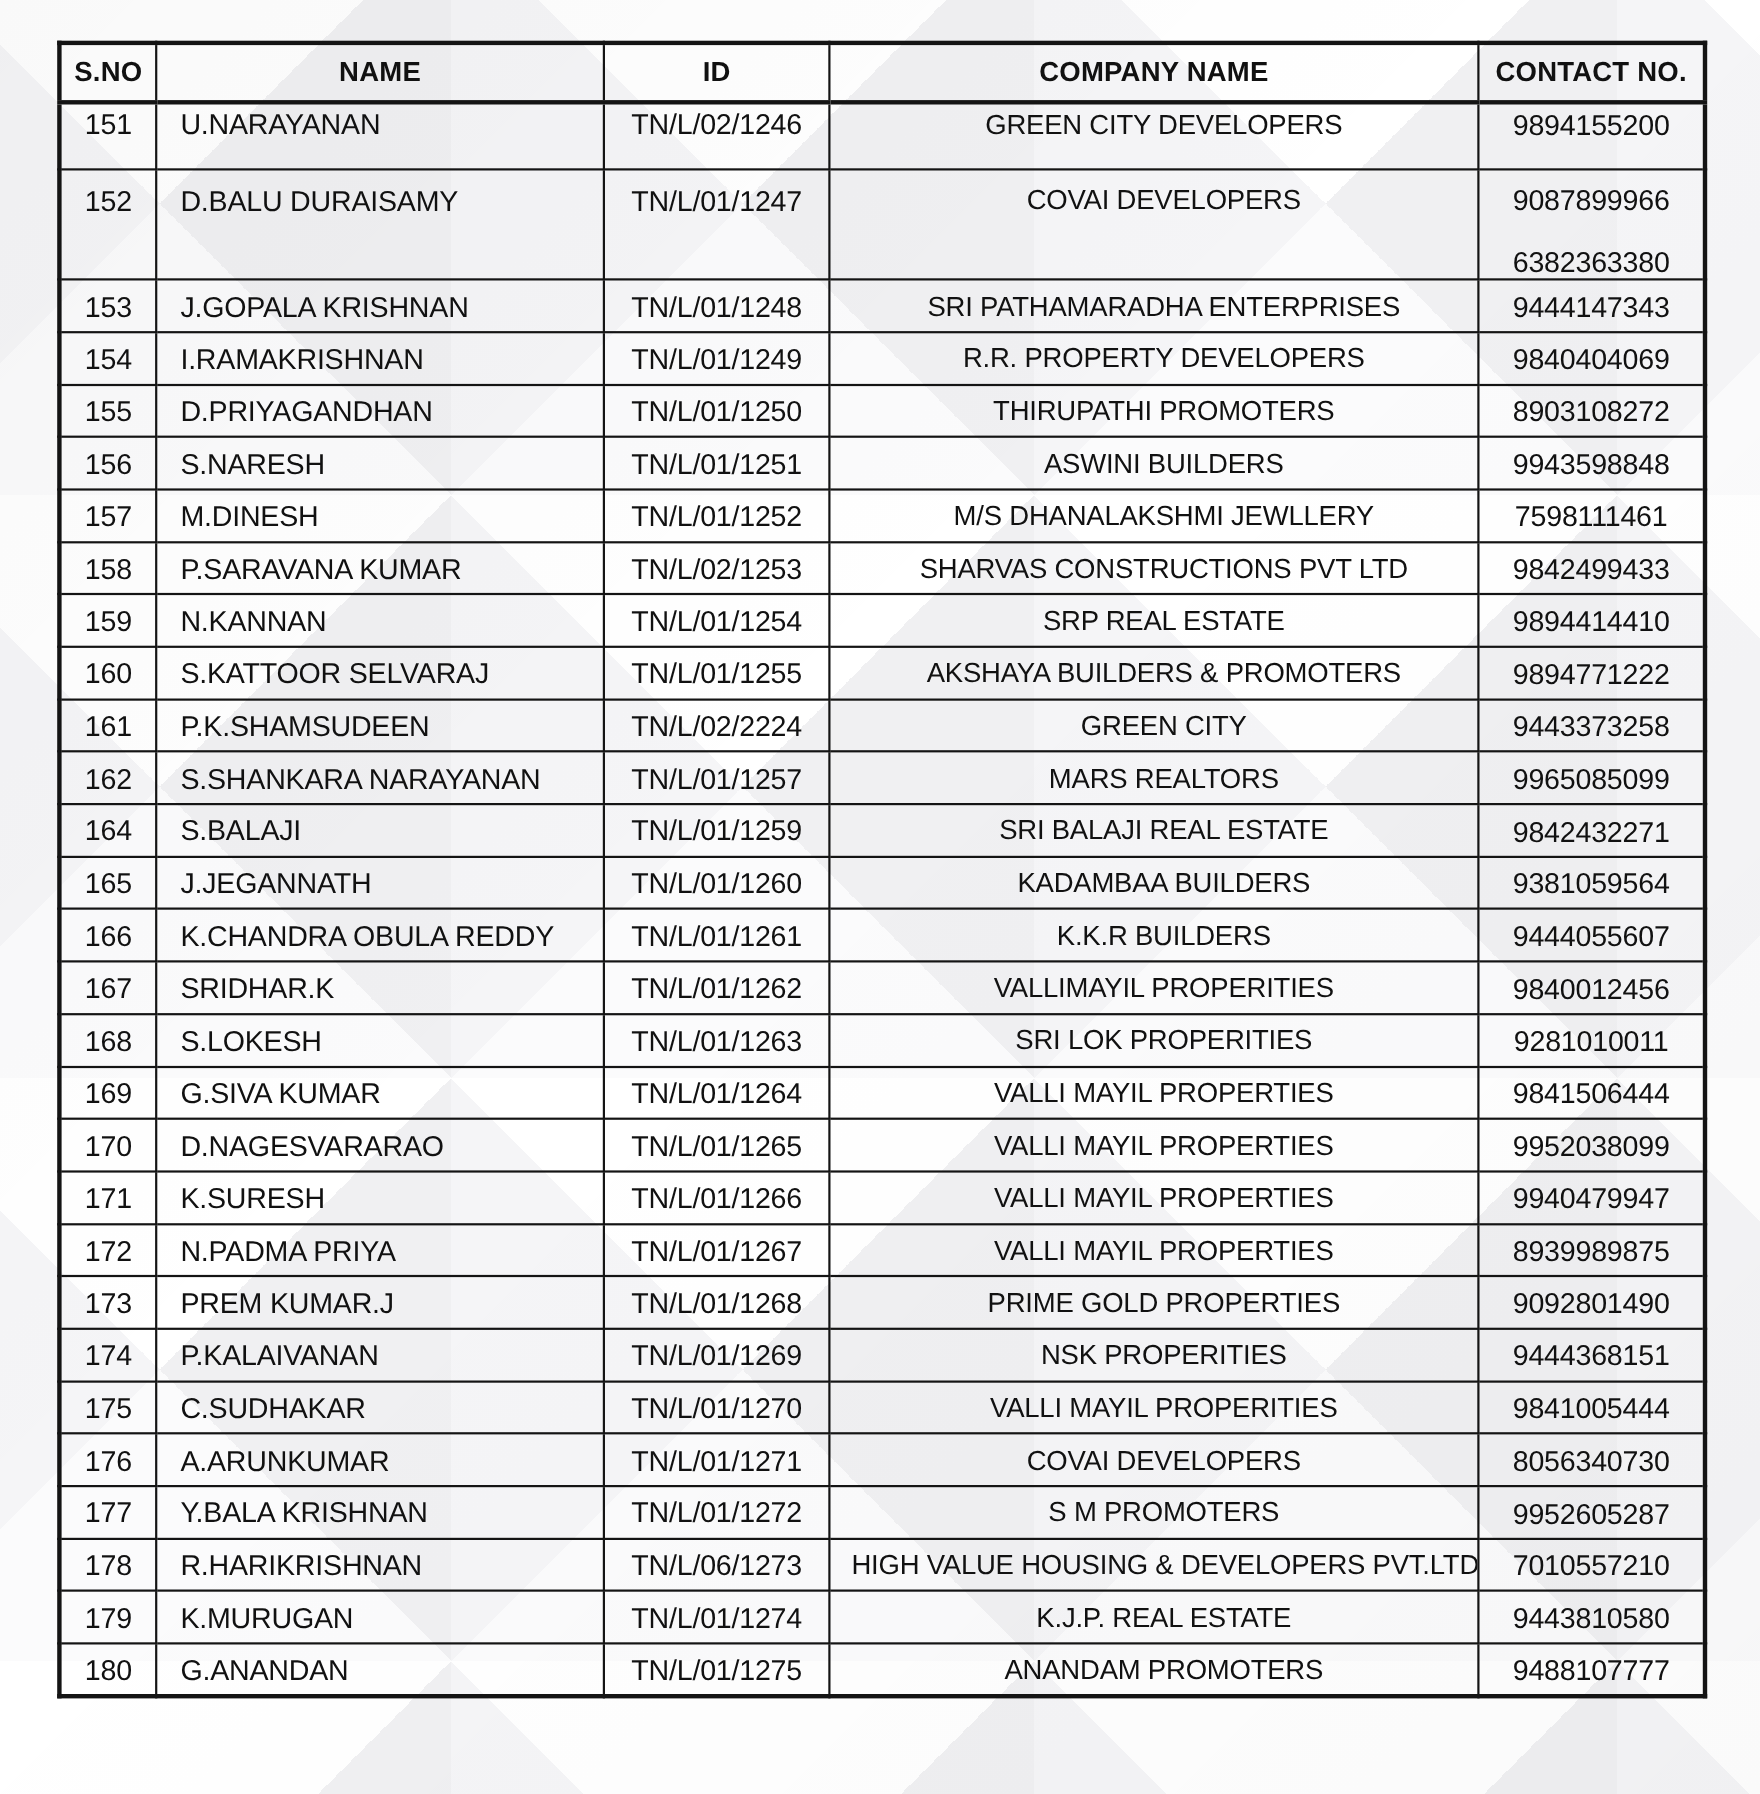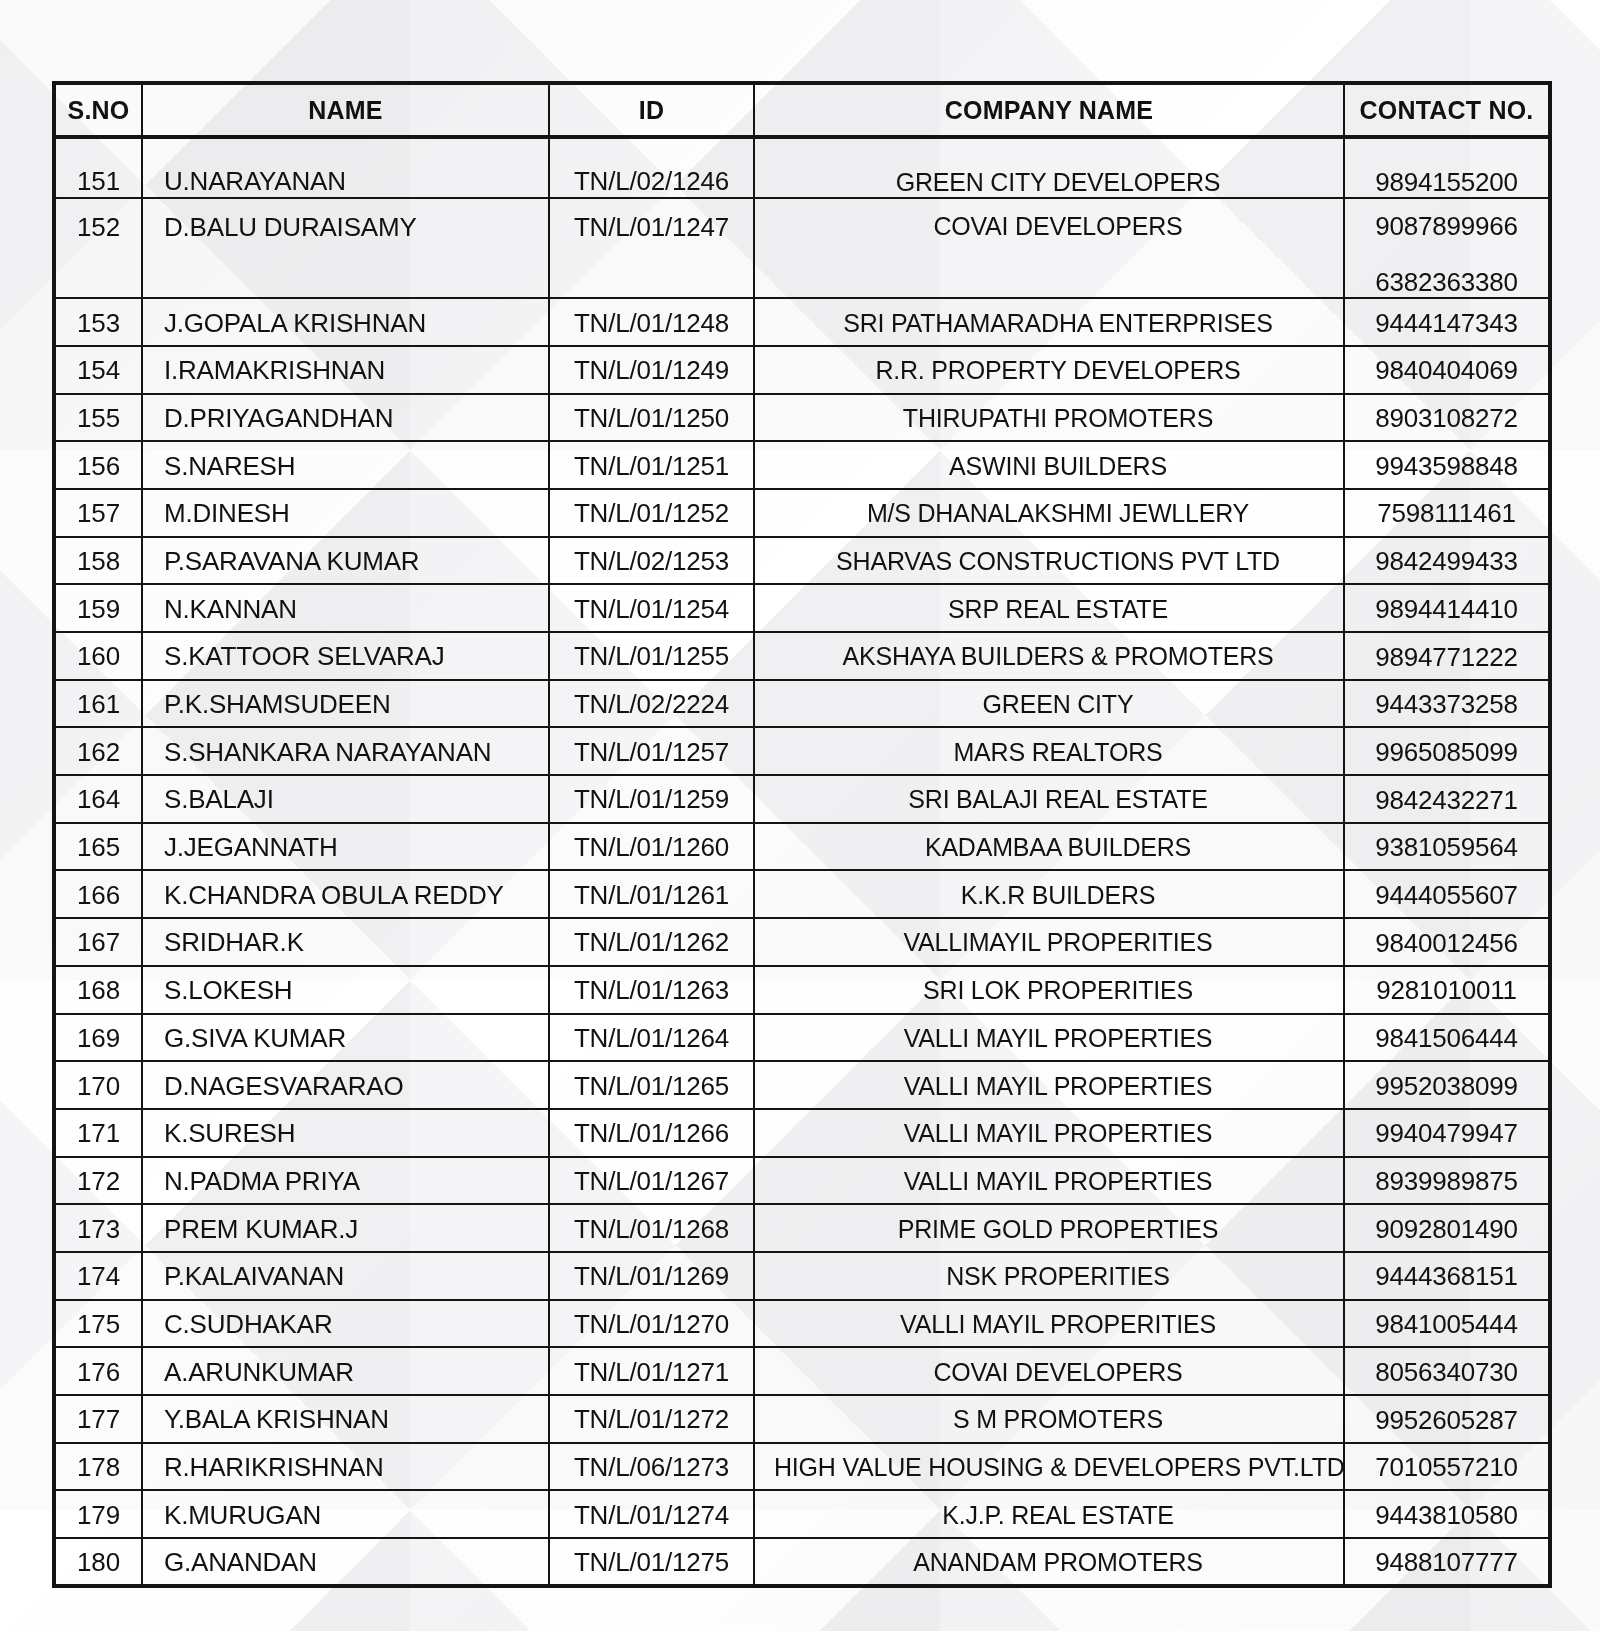--- a/index.html
+++ b/index.html
@@ -23,21 +23,20 @@
         #ffffff 270deg 360deg);
     background-size: 100% 100%, 530px 530px;
     background-position: 0 0, -120px -80px;
     overflow: hidden;
   }
   .page {
     position: absolute;
     left: 52px;
     top: 37px;
     width: 1496px;
-    margin-top: 44px;
   }
   table.roster {
     border-collapse: collapse;
     table-layout: fixed;
     width: 1496px;
     border: 4px solid #141414;
   }
   col.c-sno     { width: 88px;  }
   col.c-name    { width: 407px; }
   col.c-id      { width: 205px; }
@@ -68,21 +67,21 @@
   td.sno     { text-align: center; }
   td.name    { text-align: left; padding-left: 21px; }
   td.id      { text-align: center; }
   td.company { text-align: center; padding-left: 19px; font-size: 25px; }
   td.contact { text-align: center; }
 
   
   tr.first td {
     height: 61px;
     vertical-align: bottom;
-    padding-bottom: 0;
+    padding-bottom: 24px;
   }
   
   tr.tall td {
     height: 97px;
     vertical-align: top;
     padding-top: 13px;
   }
   .contact-line { line-height: 1.1; }
   tr.tall .contact-line + .contact-line { margin-top: 27px; }
 </style>

